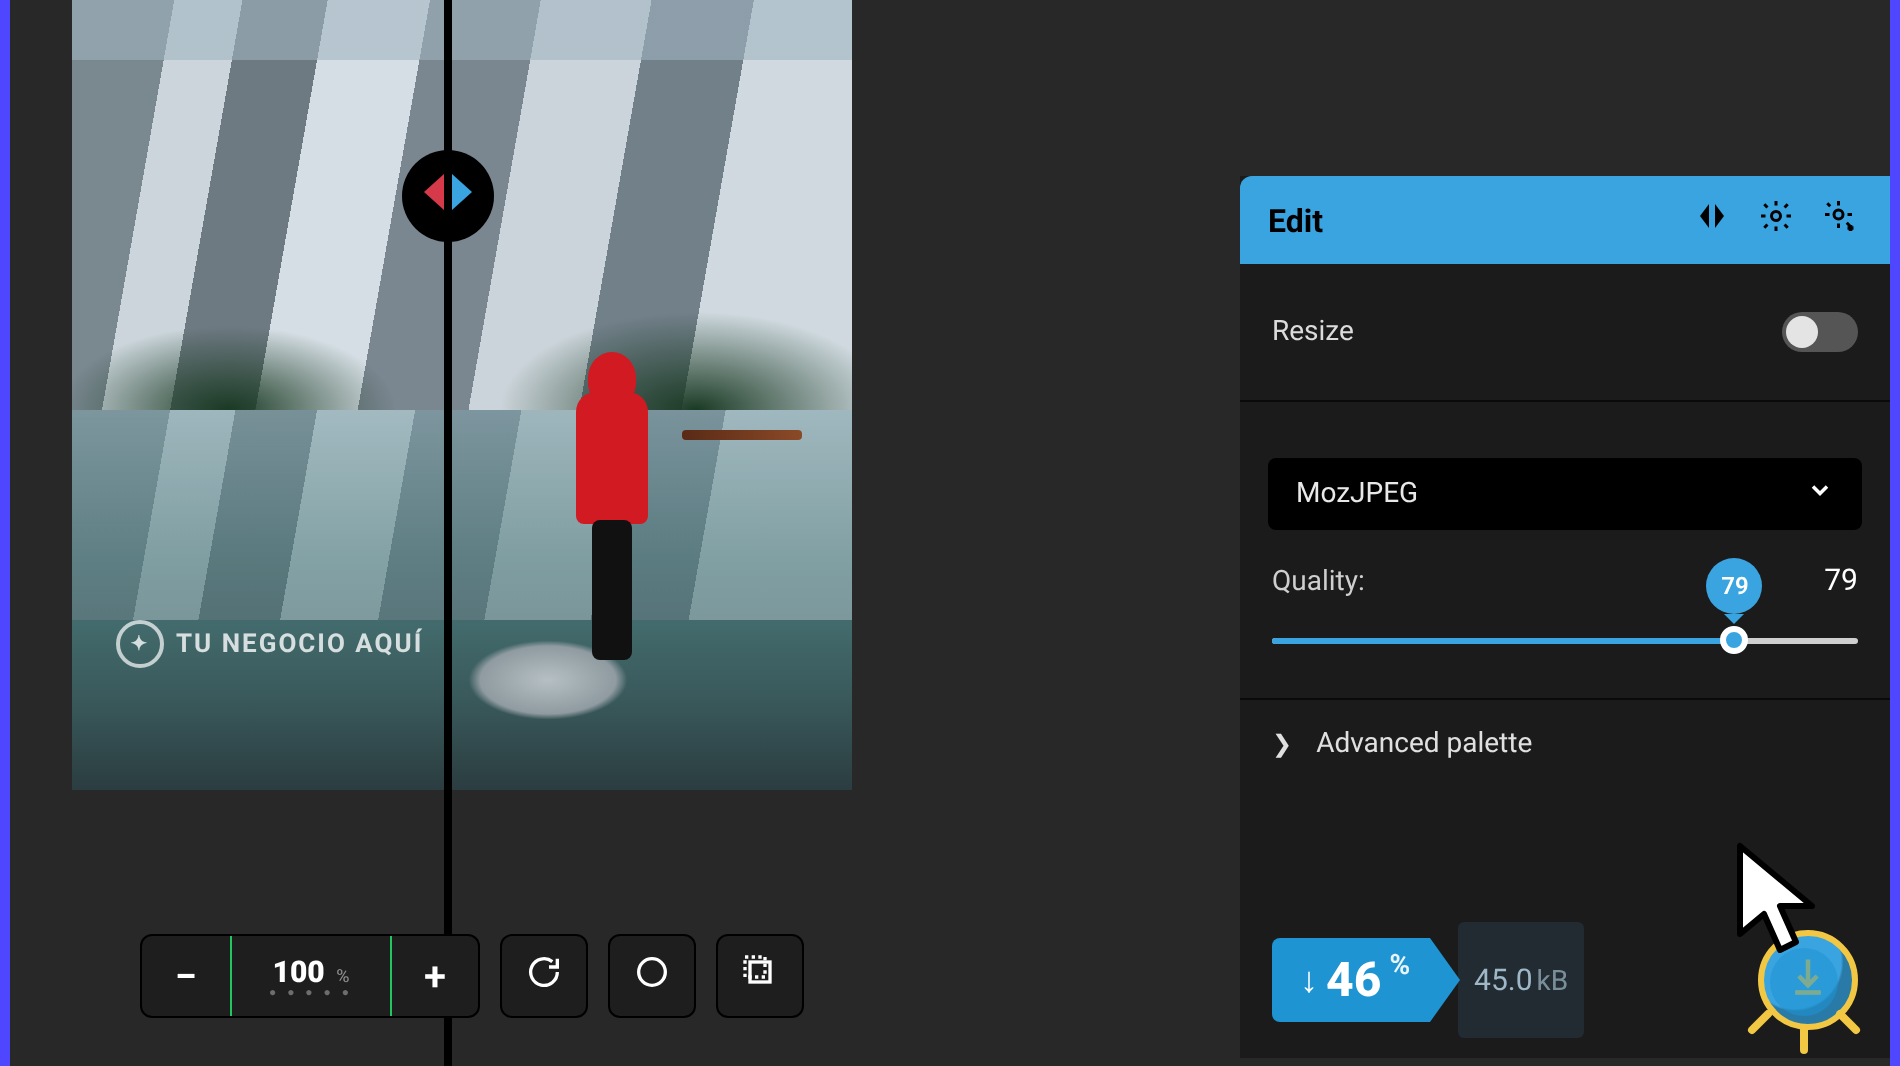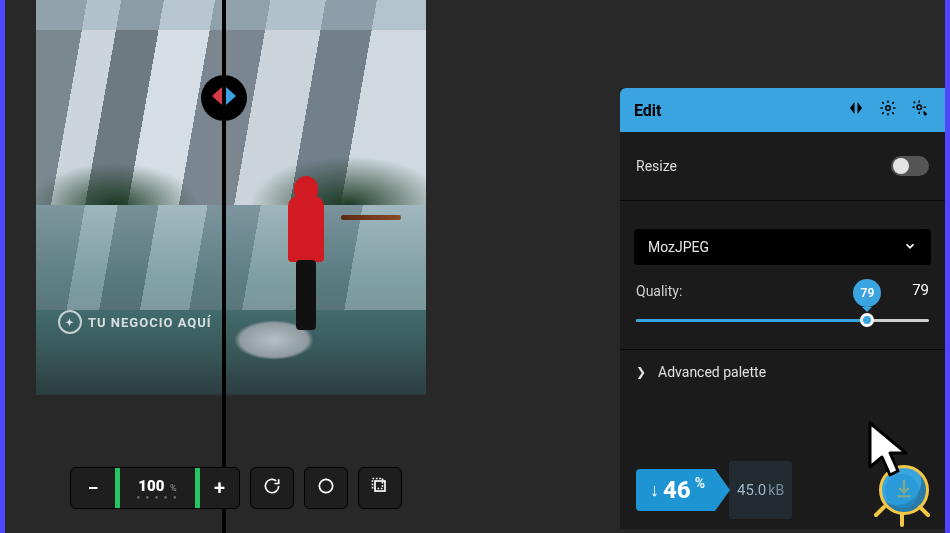--- a/index.html
+++ b/index.html
@@ -97,21 +97,21 @@
     display:flex; align-items:center; gap:10px;
   }
   .zgroup{
     display:flex; height:42px; background:#1e1e1e; border-radius:6px;
     border:1px solid #000; align-items:stretch; overflow:hidden;
   }
   .zbtn{
     width:44px; display:flex; align-items:center; justify-content:center;
     color:#fff; cursor:pointer; font-size:20px; font-weight:600;
   }
-  .zbtn + .zbtn, .zbtn + .zval, .zval + .zbtn { border-left:5px solid #22c55e; }
+  .zbtn + .zbtn, .zbtn + .zval, .zval + .zbtn { border-left:1px solid #22c55e; }
   .zval{
     width:80px; display:flex;flex-direction:column; align-items:center; justify-content:center;
     font-size:15px;color:#fff;font-weight:700;
   }
   .zval small{font-size:9px;font-weight:400;opacity:.5;margin-left:2px;}
   .zval .dots{font-size:6px;letter-spacing:2px;opacity:.35;line-height:4px;}
   .ibtn{
     width:44px;height:42px;display:flex;align-items:center;justify-content:center;
     background:#1e1e1e;border:1px solid #000;border-radius:6px;cursor:pointer;color:#fff;
   }

